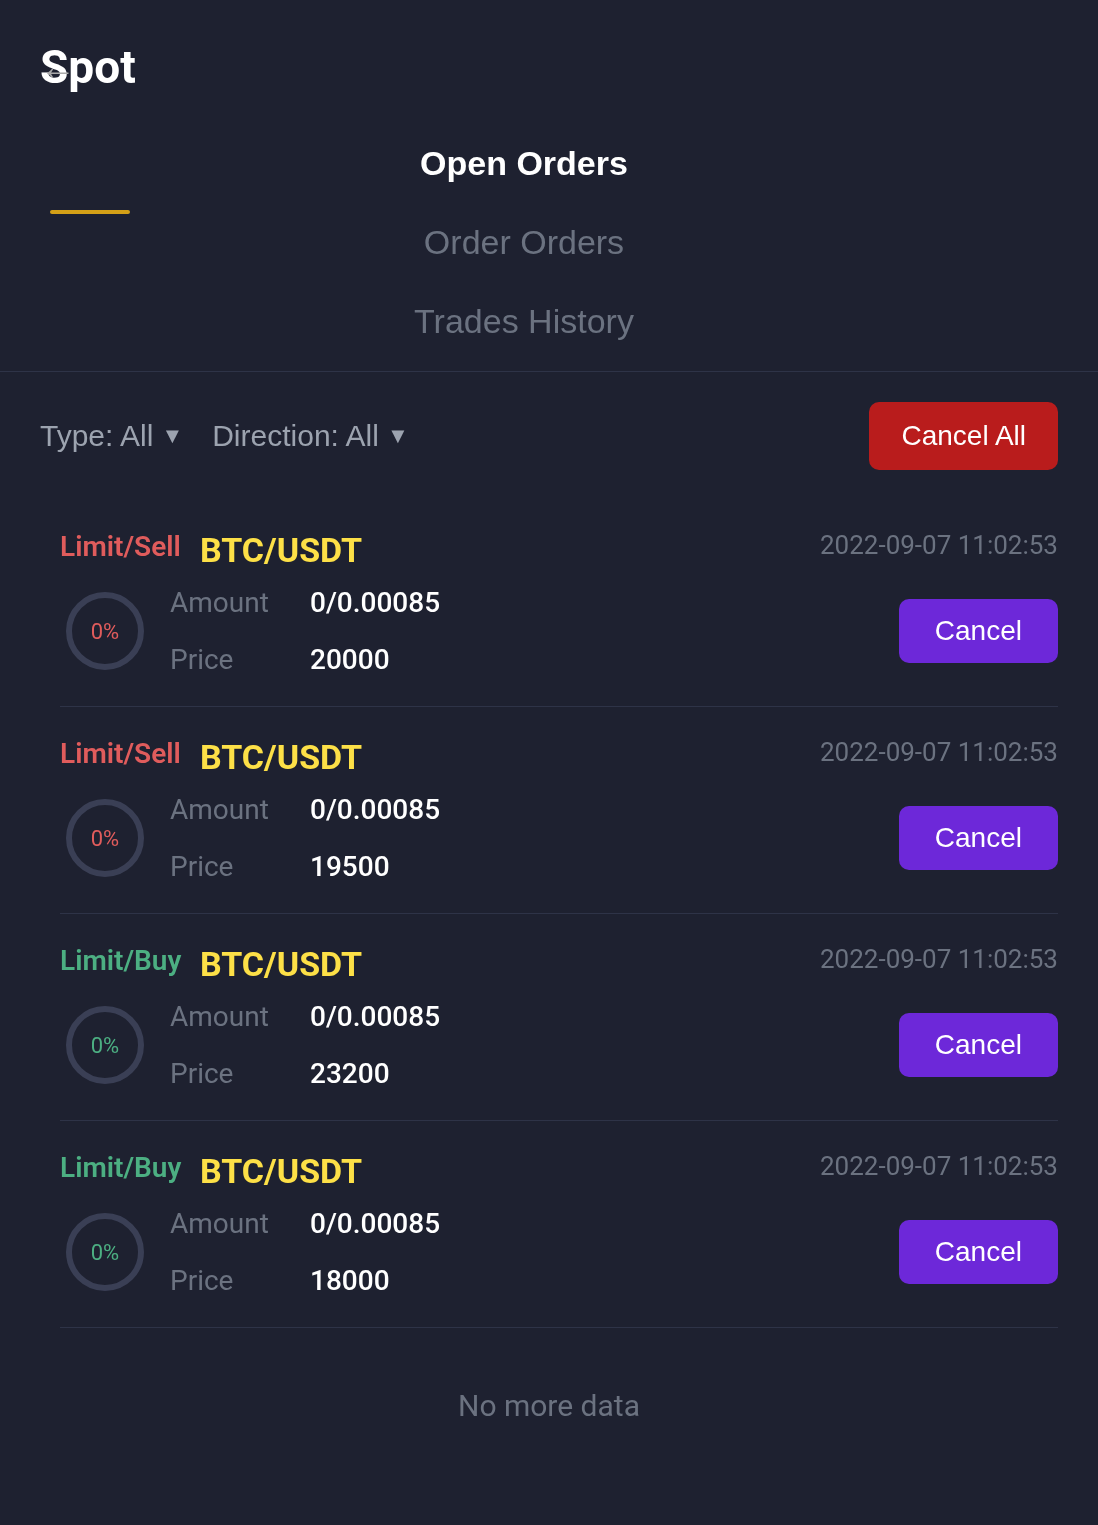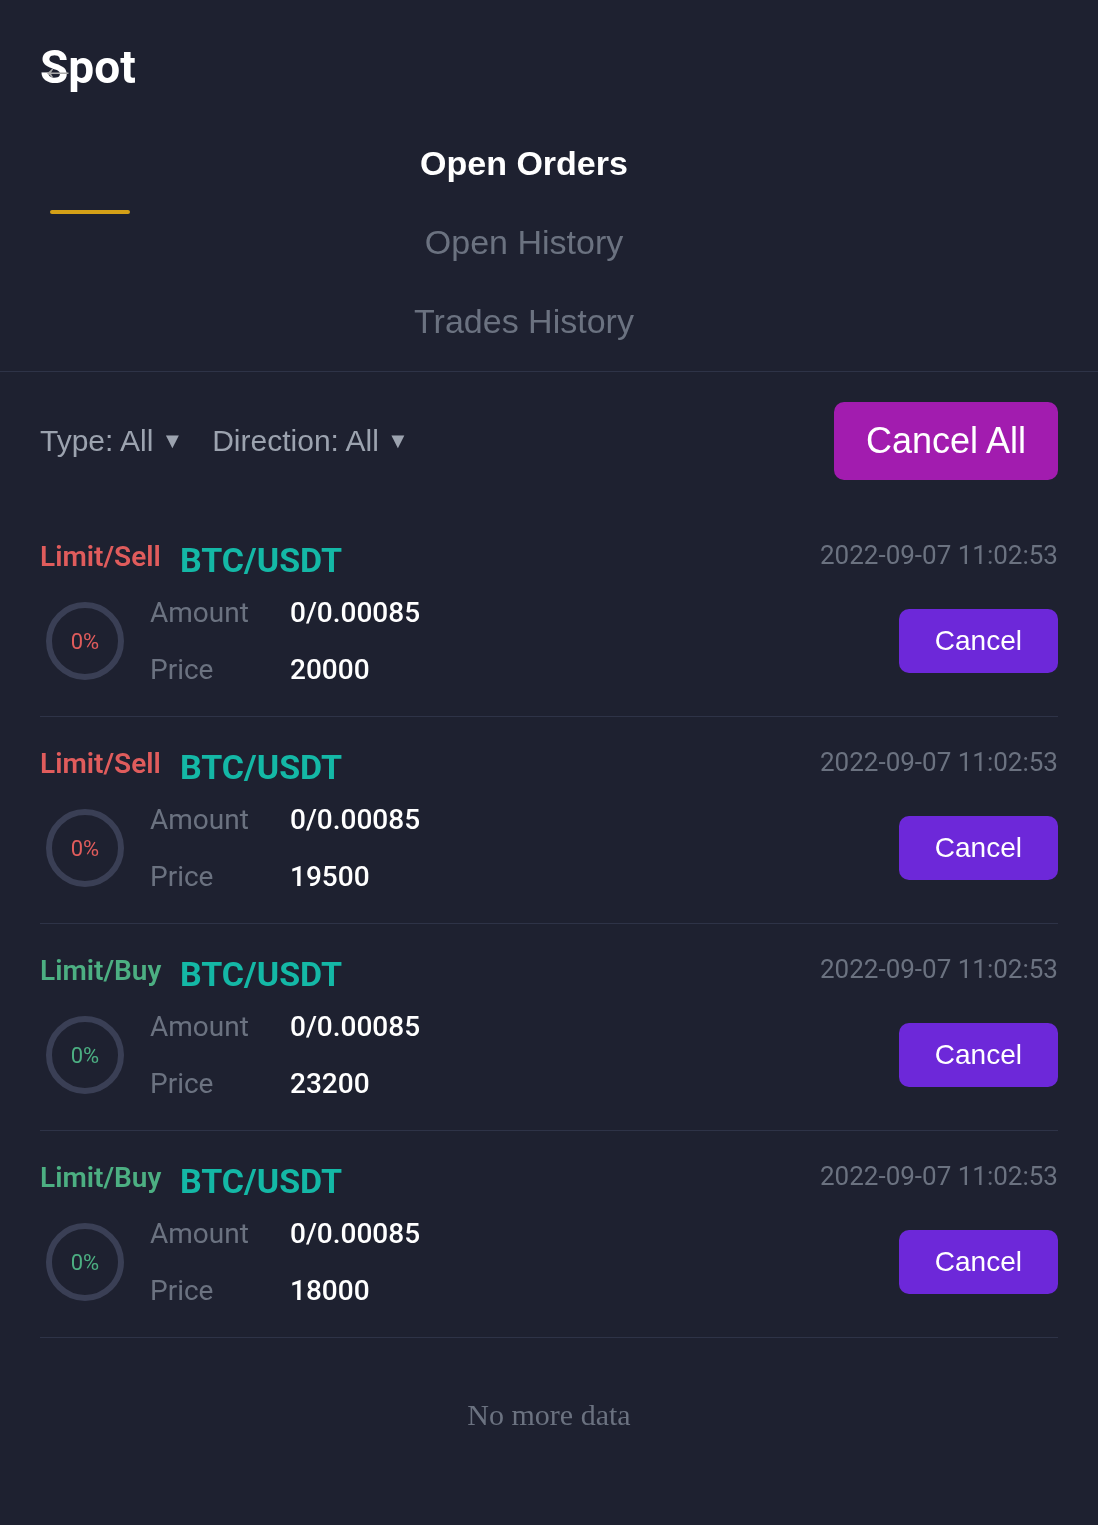--- a/index.html
+++ b/index.html
@@ -96,31 +96,32 @@
       gap: 8px;
     }
 
     .filter-btn .chevron {
       font-size: 22px;
       color: #9ca3af;
     }
 
     .cancel-all-btn {
       margin-left: auto;
-      background-color: #a21caf;
-      border: none;
-      color: #ffffff;
-      font-size: 36px;
+      background-color: #b91c1c;
+      border: none;
+      color: #ffffff;
+      font-size: 28px;
       padding: 18px 32px;
       border-radius: 10px;
       cursor: pointer;
     }
 
     .order-list {
       padding: 0 40px;
+      margin-left: 20px;
     }
 
     .order-item {
       padding: 30px 0;
       border-bottom: 1px solid #2e3347;
     }
 
     .order-header {
       display: flex;
       align-items: flex-start;
@@ -138,21 +139,21 @@
       color: #e05c5c;
     }
 
     .order-type.buy {
       color: #4caf82;
     }
 
     .order-pair {
       font-size: 34px;
       font-weight: 700;
-      color: #14b8a6;
+      color: #fde047;
     }
 
     .order-details {
       display: flex;
       flex-direction: column;
       gap: 24px;
     }
 
     .detail-row {
       display: flex;
@@ -222,39 +223,38 @@
       display: flex;
       align-items: center;
       gap: 20px;
     }
 
     .no-more-data {
       text-align: center;
       color: #6b7280;
       font-size: 30px;
       padding: 60px 0;
-      font-family: Liberation Serif, serif;
     }
   </style>
 </head>
 <body>
 
 <div class="header">
   <button class="back-btn">
     <span>←</span>
   </button>
   <span class="page-title">Spot</span>
 </div>
 
 <div class="tabs">
   <button class="tab active">
     <span>Open Orders</span>
   </button>
   <button class="tab">
-    <span>Open History</span>
+    <span>Order Orders</span>
   </button>
   <button class="tab">
     <span>Trades History</span>
   </button>
 </div>
 
 <div class="filters">
   <button class="filter-btn">
     <span>Type: All</span>
     <span class="chevron">▼</span>

